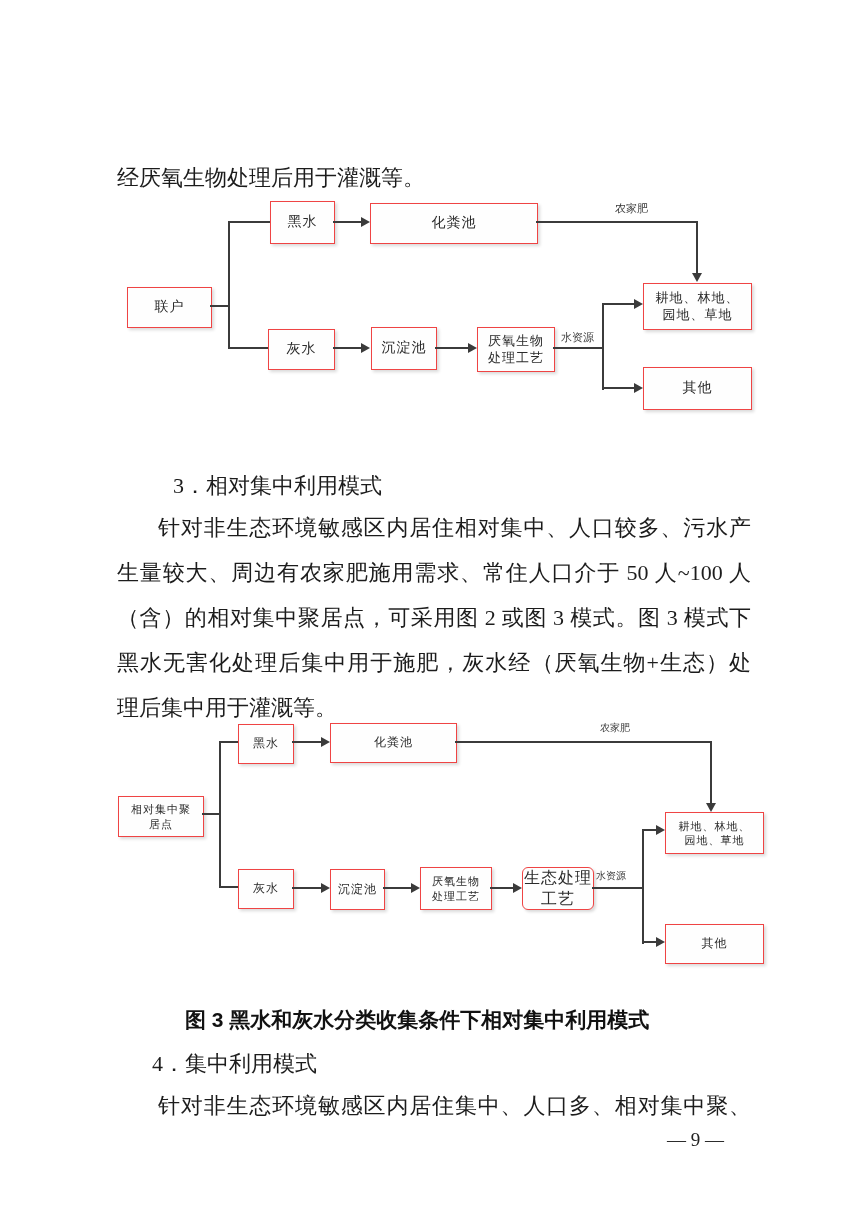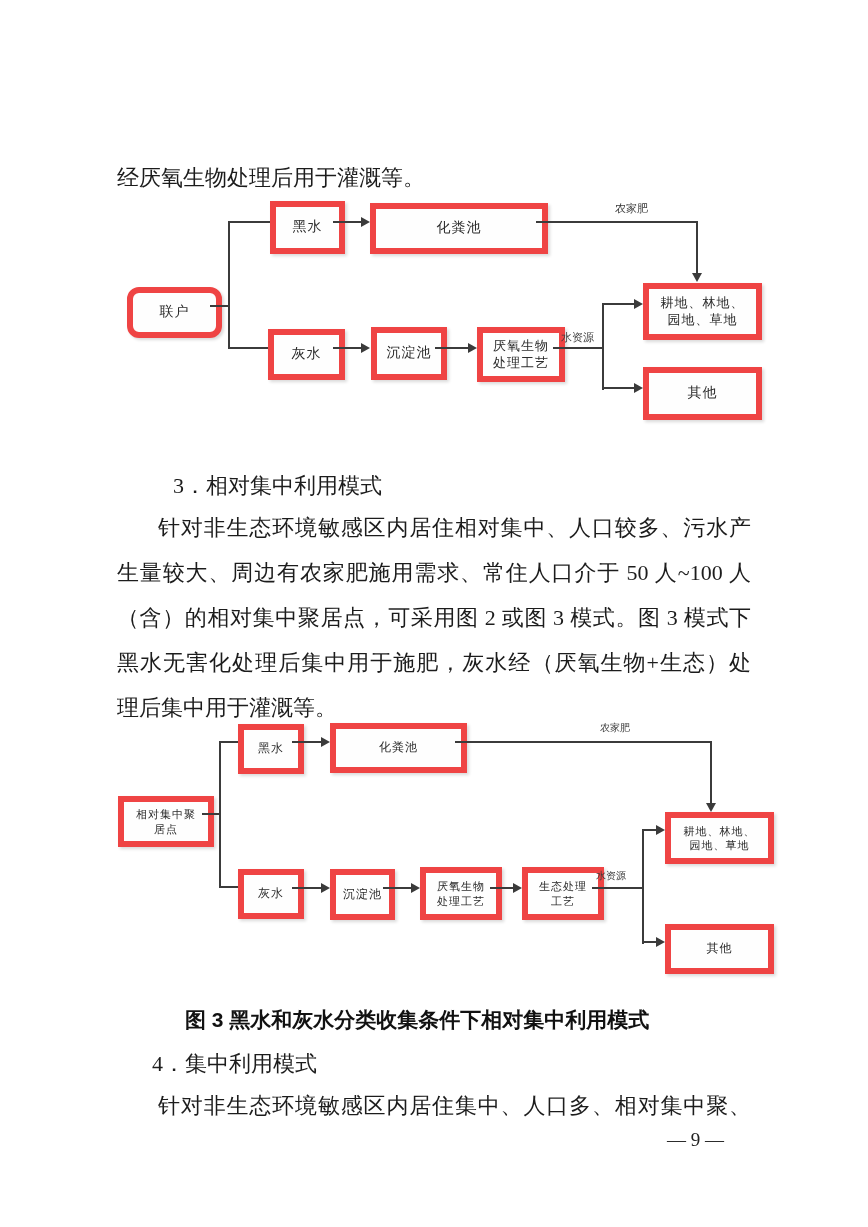--- a/index.html
+++ b/index.html
@@ -16,21 +16,21 @@
   }
   .para-line.indent { padding-left:41px; width:593px; }
   .para-line.last { text-align-last:left; width:634px; }
   .caption {
     font-size:21px; font-weight:bold; white-space:nowrap;
     font-family:"Liberation Sans", sans-serif; color:#111;
   }
   .heading { font-size:22px; white-space:nowrap; }
   .node {
     position:absolute; background:#fefefe;
-    border:6px solid #ef4444;
+    border:1px solid #ef4444;
     box-shadow:2px 2px 3px rgba(0,0,0,0.15);
     display:flex; align-items:center; justify-content:center;
     text-align:center; white-space:pre-line; color:#2b2b2b;
     letter-spacing:1px; line-height:1.3;
   }
   .hl { position:absolute; height:2px; background:#3b3b3b; }
   .vl { position:absolute; width:2px; background:#3b3b3b; }
   .ar { position:absolute; width:0; height:0;
         border-top:5px solid transparent; border-bottom:5px solid transparent;
         border-left:9px solid #3b3b3b; }
@@ -42,21 +42,21 @@
 </style>
 </head>
 <body>
 
 <div class="page">
 
   <div class="abs body-text" style="left:117px; top:163px;">经厌氧生物处理后用于灌溉等。</div>
 
   <div>
 
-    <div class="node" style="left:127px; top:287px; width:83px; height:39px; font-size:14px;border-radius:12px;">联户</div>
+    <div class="node" style="left:127px; top:287px; width:83px; height:39px; font-size:14px;">联户</div>
     <div class="node" style="left:270px; top:201px; width:63px; height:41px; font-size:14px;">黑水</div>
     <div class="node" style="left:370px; top:203px; width:166px; height:39px; font-size:14px;">化粪池</div>
     <div class="node" style="left:268px; top:329px; width:65px; height:39px; font-size:14px;">灰水</div>
     <div class="node" style="left:371px; top:327px; width:64px; height:41px; font-size:14px;">沉淀池</div>
     <div class="node" style="left:477px; top:327px; width:76px; height:43px; font-size:13px;">厌氧生物
 处理工艺</div>
     <div class="node" style="left:643px; top:283px; width:107px; height:45px; font-size:13px;">耕地、林地、
 园地、草地</div>
     <div class="node" style="left:643px; top:367px; width:107px; height:41px; font-size:14px;">其他</div>
 
@@ -99,21 +99,21 @@
   <div>
 
     <div class="node" style="left:118px; top:796px; width:84px; height:39px; font-size:11px;">相对集中聚
 居点</div>
     <div class="node" style="left:238px; top:724px; width:54px; height:38px; font-size:12px;">黑水</div>
     <div class="node" style="left:330px; top:723px; width:125px; height:38px; font-size:12px;">化粪池</div>
     <div class="node" style="left:238px; top:869px; width:54px; height:38px; font-size:12px;">灰水</div>
     <div class="node" style="left:330px; top:869px; width:53px; height:39px; font-size:12px;">沉淀池</div>
     <div class="node" style="left:420px; top:867px; width:70px; height:41px; font-size:11px;">厌氧生物
 处理工艺</div>
-    <div class="node" style="left:522px; top:867px; width:70px; height:41px; font-size:11px;">生态处理
+    <div class="node" style="left:522px; top:867px; width:70px; height:41px; font-size:16px;border-radius:6px;">生态处理
 工艺</div>
     <div class="node" style="left:665px; top:812px; width:97px; height:40px; font-size:11px;">耕地、林地、
 园地、草地</div>
     <div class="node" style="left:665px; top:924px; width:97px; height:38px; font-size:12px;">其他</div>
 
     <div class="hl" style="left:202px; top:813px; width:18px;"></div>
     <div class="vl" style="left:219px; top:741px; height:147px;"></div>
     <div class="hl" style="left:219px; top:741px; width:19px;"></div>
     <div class="hl" style="left:219px; top:886px; width:19px;"></div>
 

